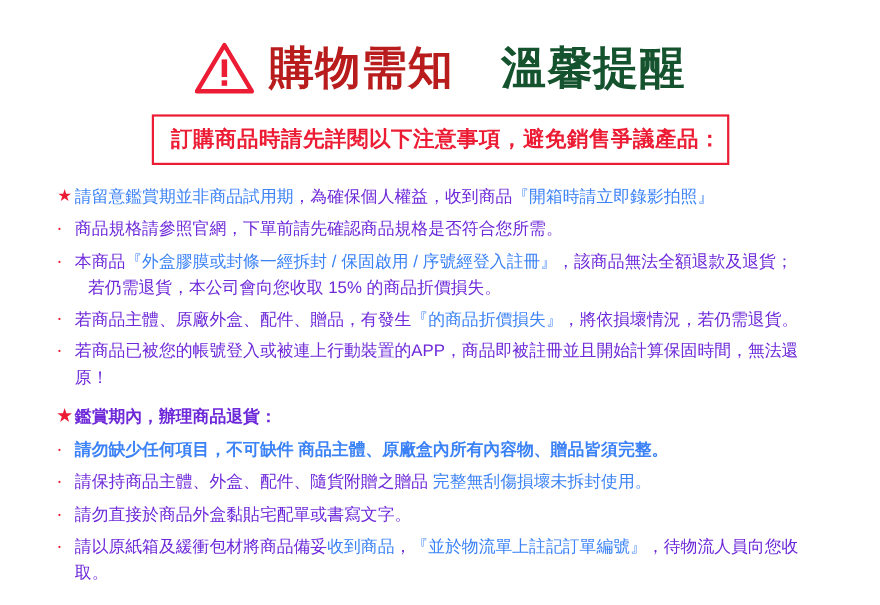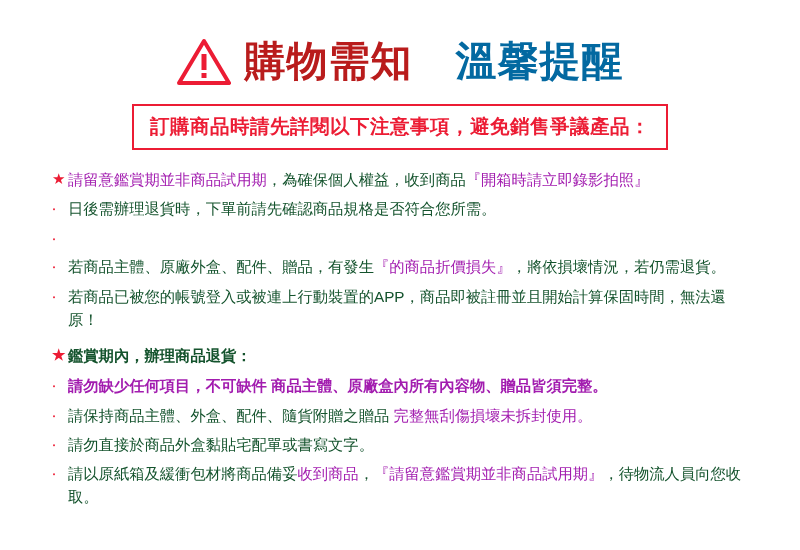--- a/index.html
+++ b/index.html
@@ -36,35 +36,35 @@
     display: block;
   }
   .title {
     font-size: 41px;
     font-weight: bold;
     letter-spacing: 1px;
     line-height: 1.1;
     white-space: nowrap;
   }
   .title .t-red { color: #b91c1c; }
-  .title .t-blue { color: #0369a1; }
+  .title .t-blue { color: #14532d; }
   .title .gap { display: inline-block; width: 18px; }
 
   
   .subtitle-wrap {
     display: flex;
     justify-content: center;
     margin-bottom: 18px;
   }
   .subtitle {
     border: 2px solid #ec1c34;
     color: #ec1c34;
     font-size: 19.5px;
     font-weight: bold;
-    padding: 7px 16px 8px 16px;
+    padding: 7px 5px 8px 16px;
     letter-spacing: 0.5px;
     white-space: nowrap;
   }
 
   
   .list {
     padding: 0 22px;
   }
   .item {
     display: flex;
@@ -80,22 +80,22 @@
     text-align: left;
     color: #ec1c34;
     font-size: 15px;
     line-height: 1.52;
   }
   .bullet.star {
     color: #ec1c34;
     font-size: 15px;
   }
   .item-text { flex: 1 1 auto; }
-  .red { color: #a21caf; }
-  .dark { color: #14532d; }
+  .red { color: #3b82f6; }
+  .dark { color: #6d28d9; }
   .indent-line {
     display: block;
     padding-left: 12px;
   }
   .section-head {
     margin-top: 13px;
     margin-bottom: 7px;
     font-weight: bold;
   }
   .bold { font-weight: bold; margin-top: 40px; }
@@ -123,25 +123,25 @@
   </div>
 
   <div class="list">
     <div id="notices-container">
         <div class="item">
           <span class="bullet star">★</span>
           <span class="item-text"><span><span class="red">請留意鑑賞期並非商品試用期</span><span class="dark">，為確保個人權益，收到商品</span><span class="red">『開箱時請立即錄影拍照』</span></span></span>
         </div>
         <div class="item">
           <span class="bullet">‧</span>
-          <span class="item-text"><span><span class="dark">日後需辦理退貨時，下單前請先確認商品規格是否符合您所需。</span></span></span>
+          <span class="item-text"><span><span class="dark">商品規格請參照官網，下單前請先確認商品規格是否符合您所需。</span></span></span>
         </div>
         <div class="item">
           <span class="bullet">‧</span>
-          <span class="item-text"></span>
+          <span class="item-text"><span><span class="dark">本商品</span><span class="red">『外盒膠膜或封條一經拆封 / 保固啟用 / 序號經登入註冊』</span><span class="dark">，該商品無法全額退款及退貨；</span></span><span class="indent-line"><span class="dark">若仍需退貨，本公司會向您收取 15% 的商品折價損失。</span></span></span>
         </div>
         <div class="item">
           <span class="bullet">‧</span>
           <span class="item-text"><span><span class="dark">若商品主體、原廠外盒、配件、贈品，有發生</span><span class="red">『的商品折價損失』</span><span class="dark">，將依損壞情況，若仍需退貨。</span></span></span>
         </div>
         <div class="item">
           <span class="bullet">‧</span>
           <span class="item-text"><span><span class="dark">若商品已被您的帳號登入或被連上行動裝置的APP，商品即被註冊並且開始計算保固時間，無法還原！</span></span></span>
         </div>
       </div>
@@ -157,18 +157,18 @@
         <div class="item">
           <span class="bullet">‧</span>
           <span class="item-text"><span><span class="dark">請保持商品主體、外盒、配件、隨貨附贈之贈品 </span><span class="red">完整無刮傷損壞未拆封使用。</span></span></span>
         </div>
         <div class="item">
           <span class="bullet">‧</span>
           <span class="item-text"><span><span class="dark">請勿直接於商品外盒黏貼宅配單或書寫文字。</span></span></span>
         </div>
         <div class="item">
           <span class="bullet">‧</span>
-          <span class="item-text"><span><span class="dark">請以原紙箱及緩衝包材將商品備妥</span><span class="red">收到商品</span><span class="dark">，</span><span class="red">『請留意鑑賞期並非商品試用期』</span><span class="dark">，待物流人員向您收取。</span></span></span>
+          <span class="item-text"><span><span class="dark">請以原紙箱及緩衝包材將商品備妥</span><span class="red">收到商品</span><span class="dark">，</span><span class="red">『並於物流單上註記訂單編號』</span><span class="dark">，待物流人員向您收取。</span></span></span>
         </div>
       </div>
   </div>
 
 </div>
 
 </body></html>

